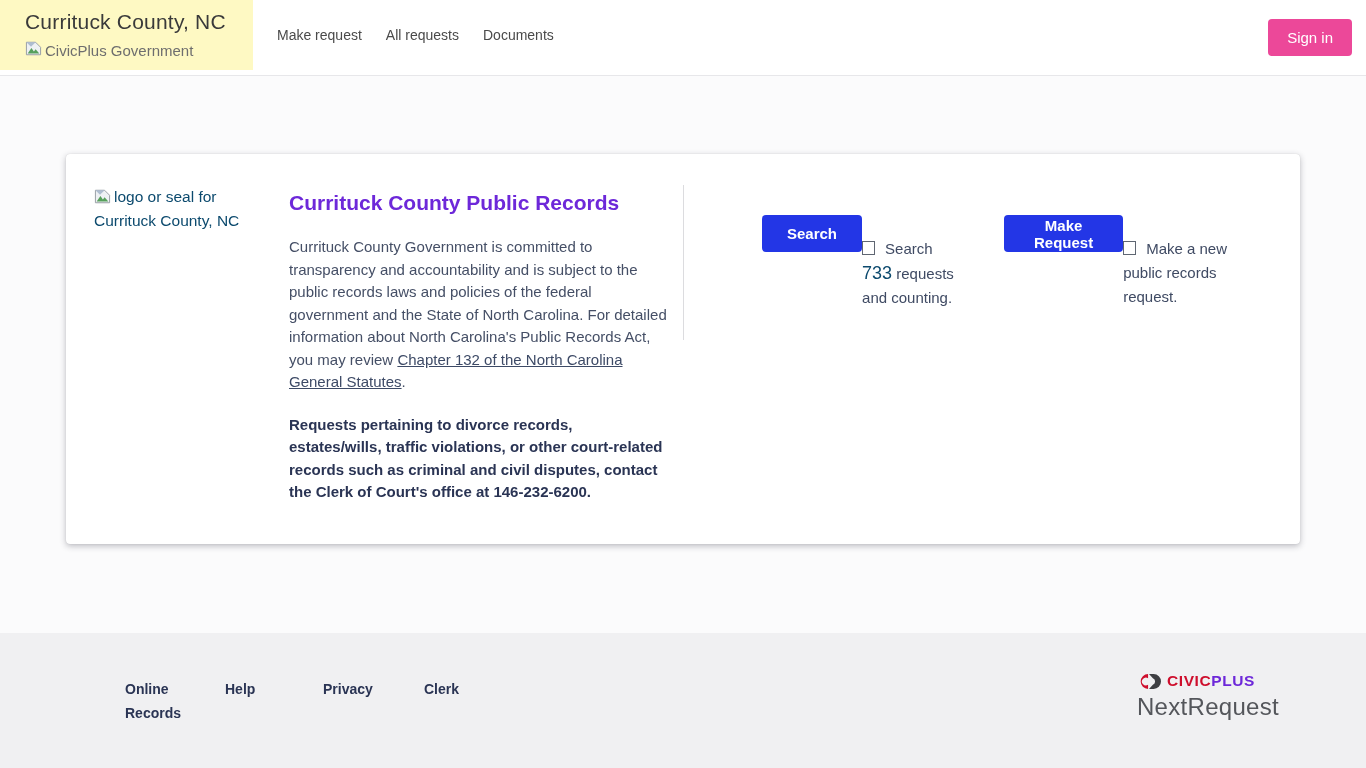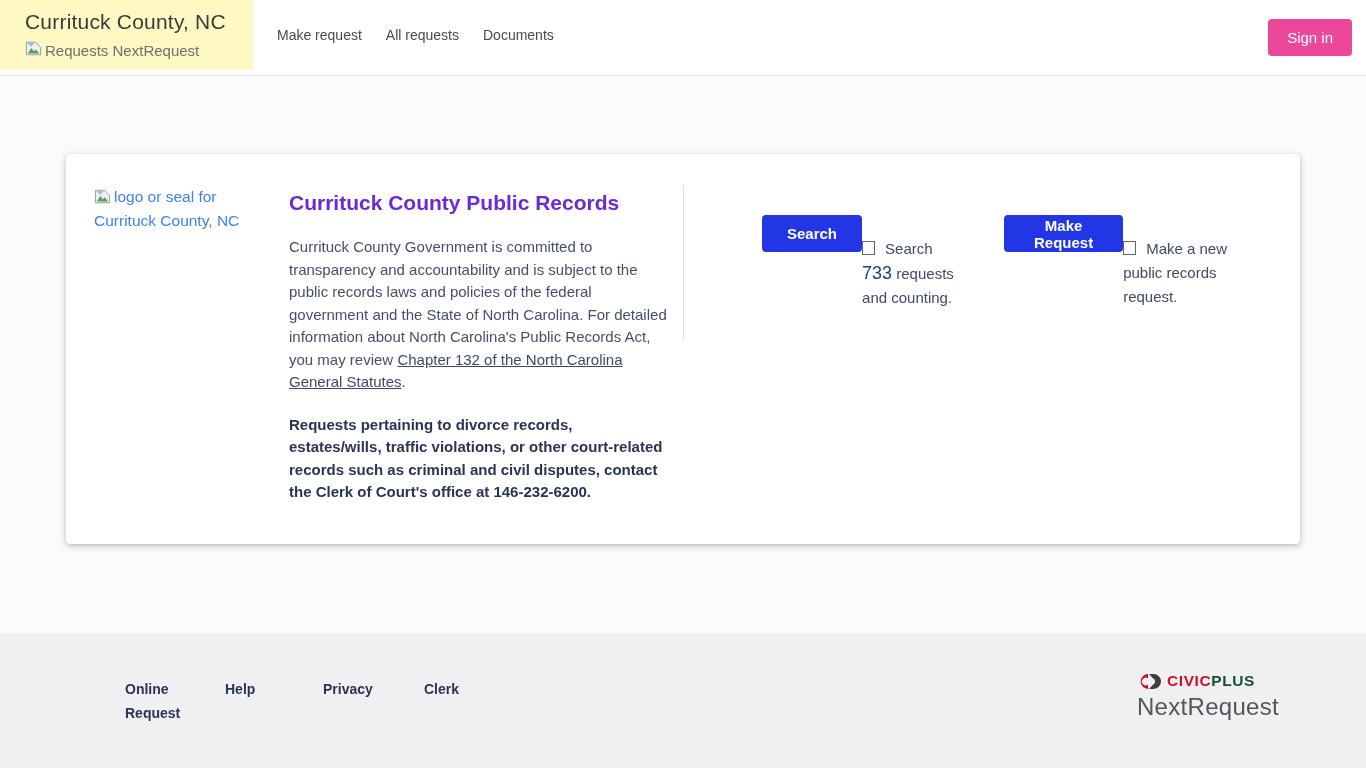--- a/index.html
+++ b/index.html
@@ -55,21 +55,21 @@
     margin: 0 66px;
     background: #ffffff;
     border-radius: 4px;
     box-shadow: 0 2px 6px rgba(40,40,55,0.30), 0 0 1px rgba(0,0,0,0.18);
     min-height: 383px;
     padding: 31px 0 40px 28px;
     display: flex; align-items: flex-start;
   }
   .card-seal {
     width: 170px; margin-right: 25px;
-    font-size: 15.5px; line-height: 24px; color: #3b82f6;
+    font-size: 15.5px; line-height: 24px; color: #0c4a6e;
   }
   .card-content { width: 380px; }
   .card-heading {
     margin: 0 0 15px;
     font-size: 21px; line-height: 36px; font-weight: 700;
     color: #6d28d9;
   }
   .intro-text {
     margin: 0 0 20px;
     font-size: 15px; line-height: 22.5px; color: #454f66;
@@ -123,41 +123,41 @@
     color: #2a3454; text-decoration: none; cursor: pointer;
   }
   .f-col-1 { width: 70px; margin-right: 30px; }
   .f-col-2 { width: 38px; margin-right: 60px; }
   .f-col-3 { width: 56px; margin-right: 45px; }
 
   .footer-brand { margin-left: auto; margin-top: -5px; }
   .cp-row { display: flex; align-items: center; gap: 6px; }
   .cp-wordmark { font-size: 15.5px; font-weight: 700; letter-spacing: 0.6px; }
   .cp-civic { color: #ce0e2d; }
-  .cp-plus { color: #14532d; margin-top: 33px; }
+  .cp-plus { color: #6d28d9; margin-top: 33px; }
   .product-name {
     margin-top: 3px;
     font-size: 24px; color: #54565b; letter-spacing: 0.3px;
   }
 </style>
 </head>
 <body>
 
 <header class="header">
   <div class="brand-block">
     <h1 class="site-title">Currituck County, NC</h1>
     <span class="broken-img">
       <span>
         <svg width="17" height="15" viewBox="0 0 20 18">
           <path fill="#eef1f4" stroke="#9aa0a6" stroke-width="1.2" d="M1.5 1.5 H12.5 L18.5 7.5 V16.5 H1.5 Z"></path>
           <path fill="#57a05c" d="M3 15 L7.5 8.5 L10.5 12.5 L12.5 10 L17 15 Z"></path>
           <path fill="#aebdd0" d="M1.5 1.5 H12.5 L7 7 Z"></path>
         </svg>
       </span>
-      <span>Requests NextRequest</span>
+      <span>CivicPlus Government</span>
     </span>
   </div>
 
   <nav class="top-nav">
     <a class="nav-link">Make request</a>
     <a class="nav-link">All requests</a>
     <a class="nav-link">Documents</a>
   </nav>
 
   <button class="signin-btn">Sign in</button>
@@ -200,21 +200,21 @@
           <span class="glyph-box"></span><span>Make a new public records request.</span>
         </div>
       </div>
 
     </div>
   </section>
 </main>
 
 <footer class="footer">
   <div class="footer-links">
-    <div class="f-col-1"><a class="f-link">Online Request</a></div>
+    <div class="f-col-1"><a class="f-link">Online Records</a></div>
     <div class="f-col-2"><a class="f-link">Help</a></div>
     <div class="f-col-3"><a class="f-link">Privacy</a></div>
     <div><a class="f-link">Clerk</a></div>
   </div>
 
   <div class="footer-brand">
     <div class="cp-row">
       <span style="display:inline-flex;">
         <svg width="24" height="17" viewBox="0 0 26 18">
           <path fill="#ce0e2d" d="M12 1 A8 8 0 1 0 12 17 L12 12.6 A4.3 4.3 0 1 1 12 5.4 Z"></path>

